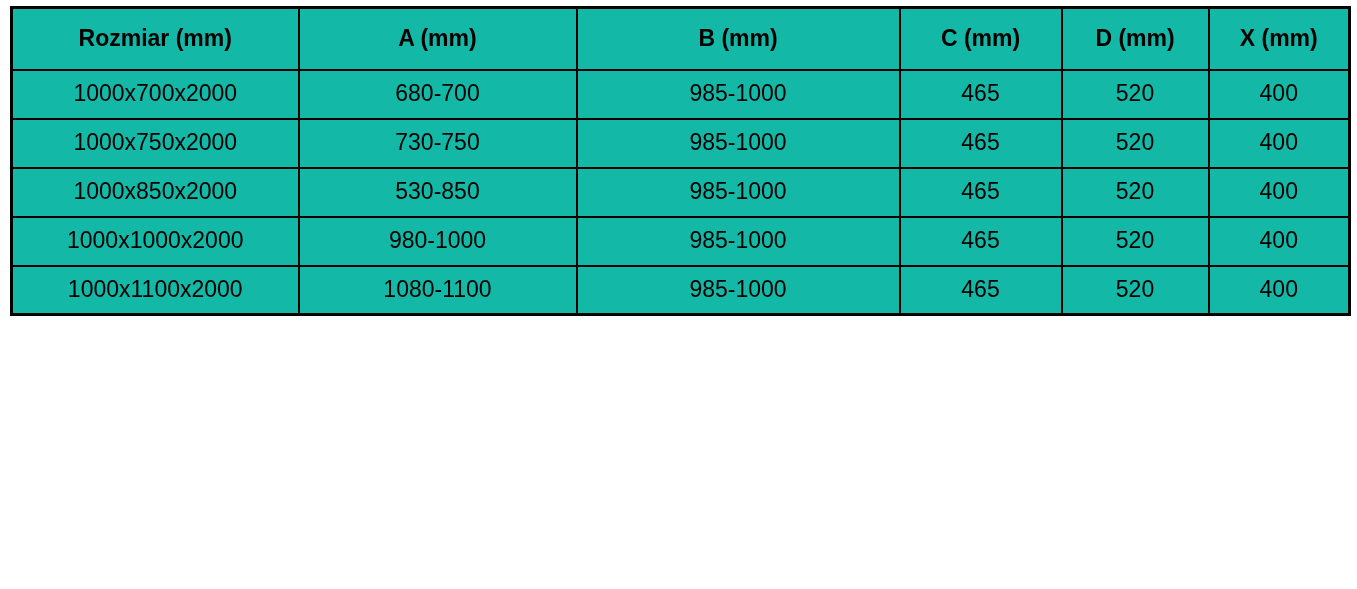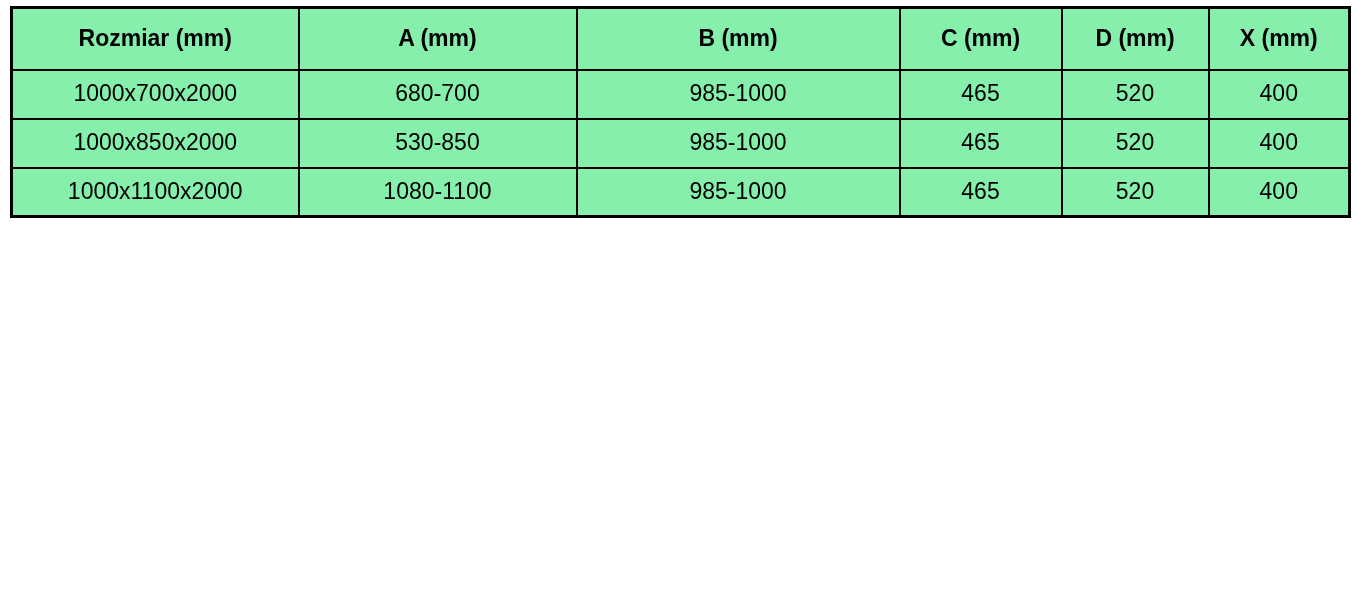--- a/index.html
+++ b/index.html
@@ -14,21 +14,21 @@
   }
   .spec-table-wrap {
     position: absolute;
     left: 10px;
     top: 6px;
   }
   table.spec-table {
     border-collapse: collapse;
     table-layout: fixed;
     width: 1338px;
-    background: #86efac;
+    background: #14b8a6;
     border: 3px solid #000000;
   }
   table.spec-table th,
   table.spec-table td {
     border: 2px solid #000000;
     text-align: center;
     vertical-align: middle;
     padding: 0 4px;
     font-size: 23px;
     line-height: 1.2;
@@ -76,22 +76,38 @@
     <tbody>
         <tr>
           <td>1000x700x2000</td>
           <td>680-700</td>
           <td>985-1000</td>
           <td>465</td>
           <td>520</td>
           <td>400</td>
         </tr>
         <tr>
+          <td>1000x750x2000</td>
+          <td>730-750</td>
+          <td>985-1000</td>
+          <td>465</td>
+          <td>520</td>
+          <td>400</td>
+        </tr>
+        <tr>
           <td>1000x850x2000</td>
           <td>530-850</td>
+          <td>985-1000</td>
+          <td>465</td>
+          <td>520</td>
+          <td>400</td>
+        </tr>
+        <tr>
+          <td>1000x1000x2000</td>
+          <td>980-1000</td>
           <td>985-1000</td>
           <td>465</td>
           <td>520</td>
           <td>400</td>
         </tr>
         <tr>
           <td>1000x1100x2000</td>
           <td>1080-1100</td>
           <td>985-1000</td>
           <td>465</td>

